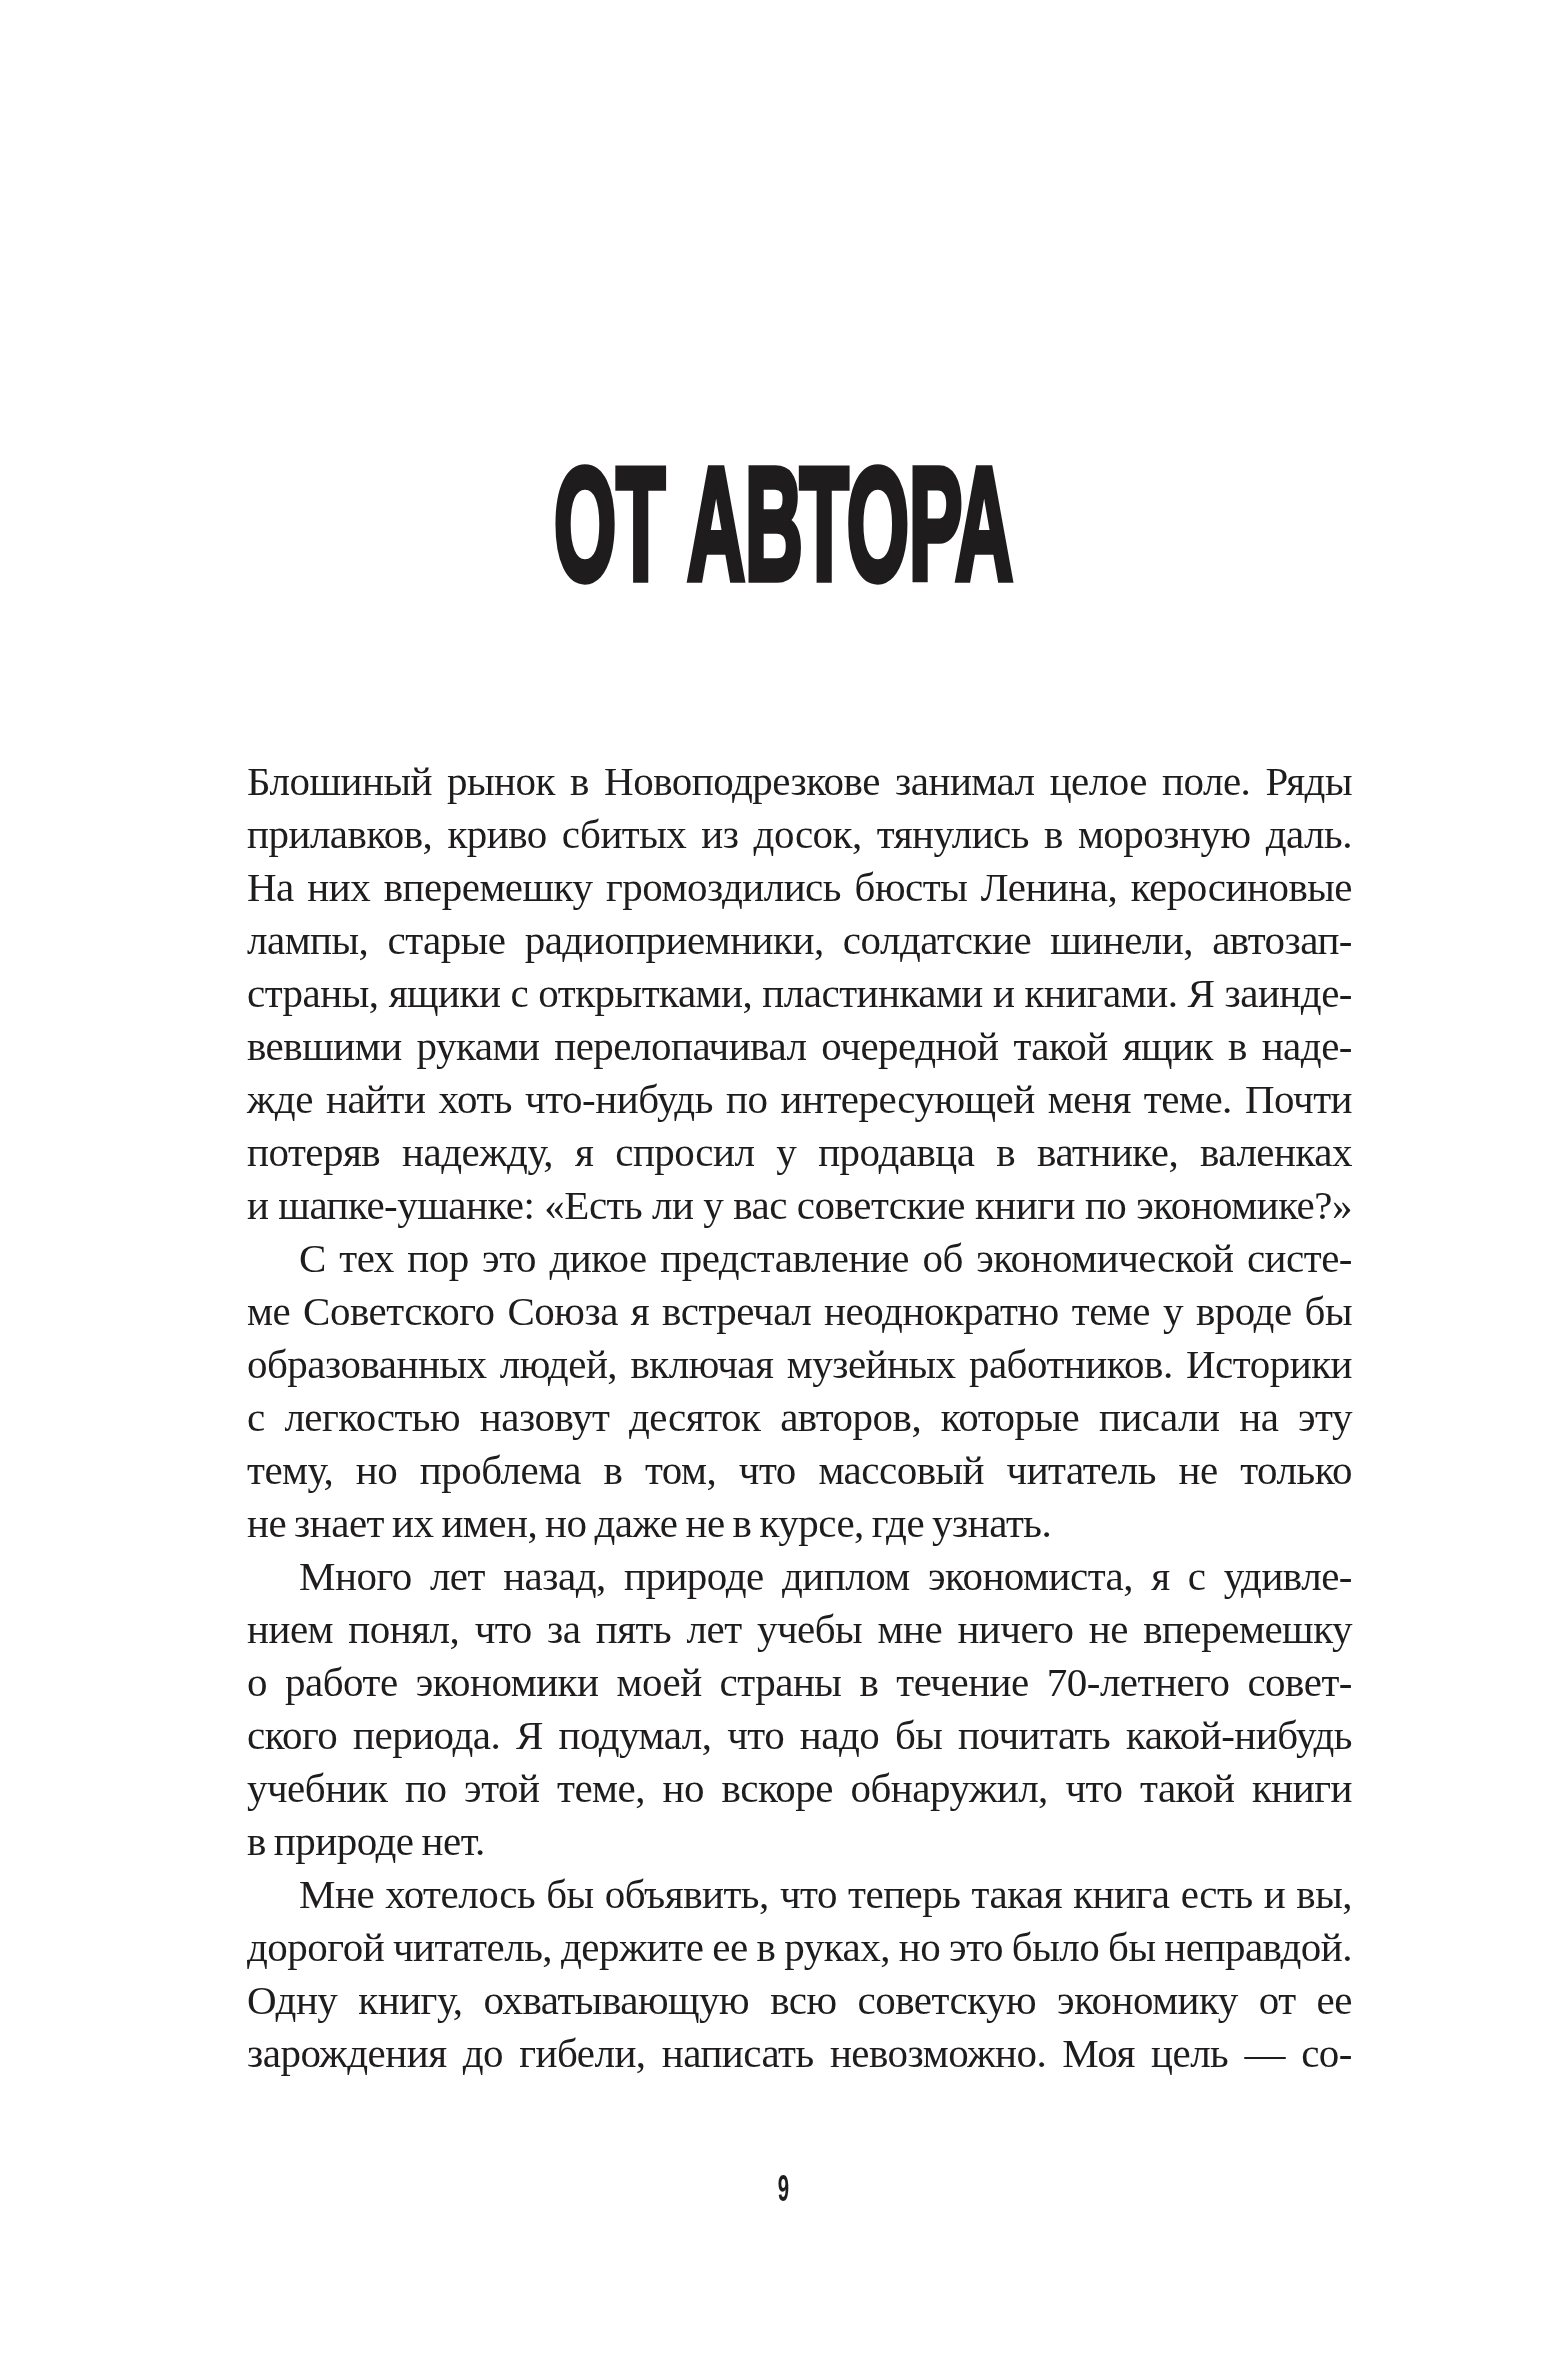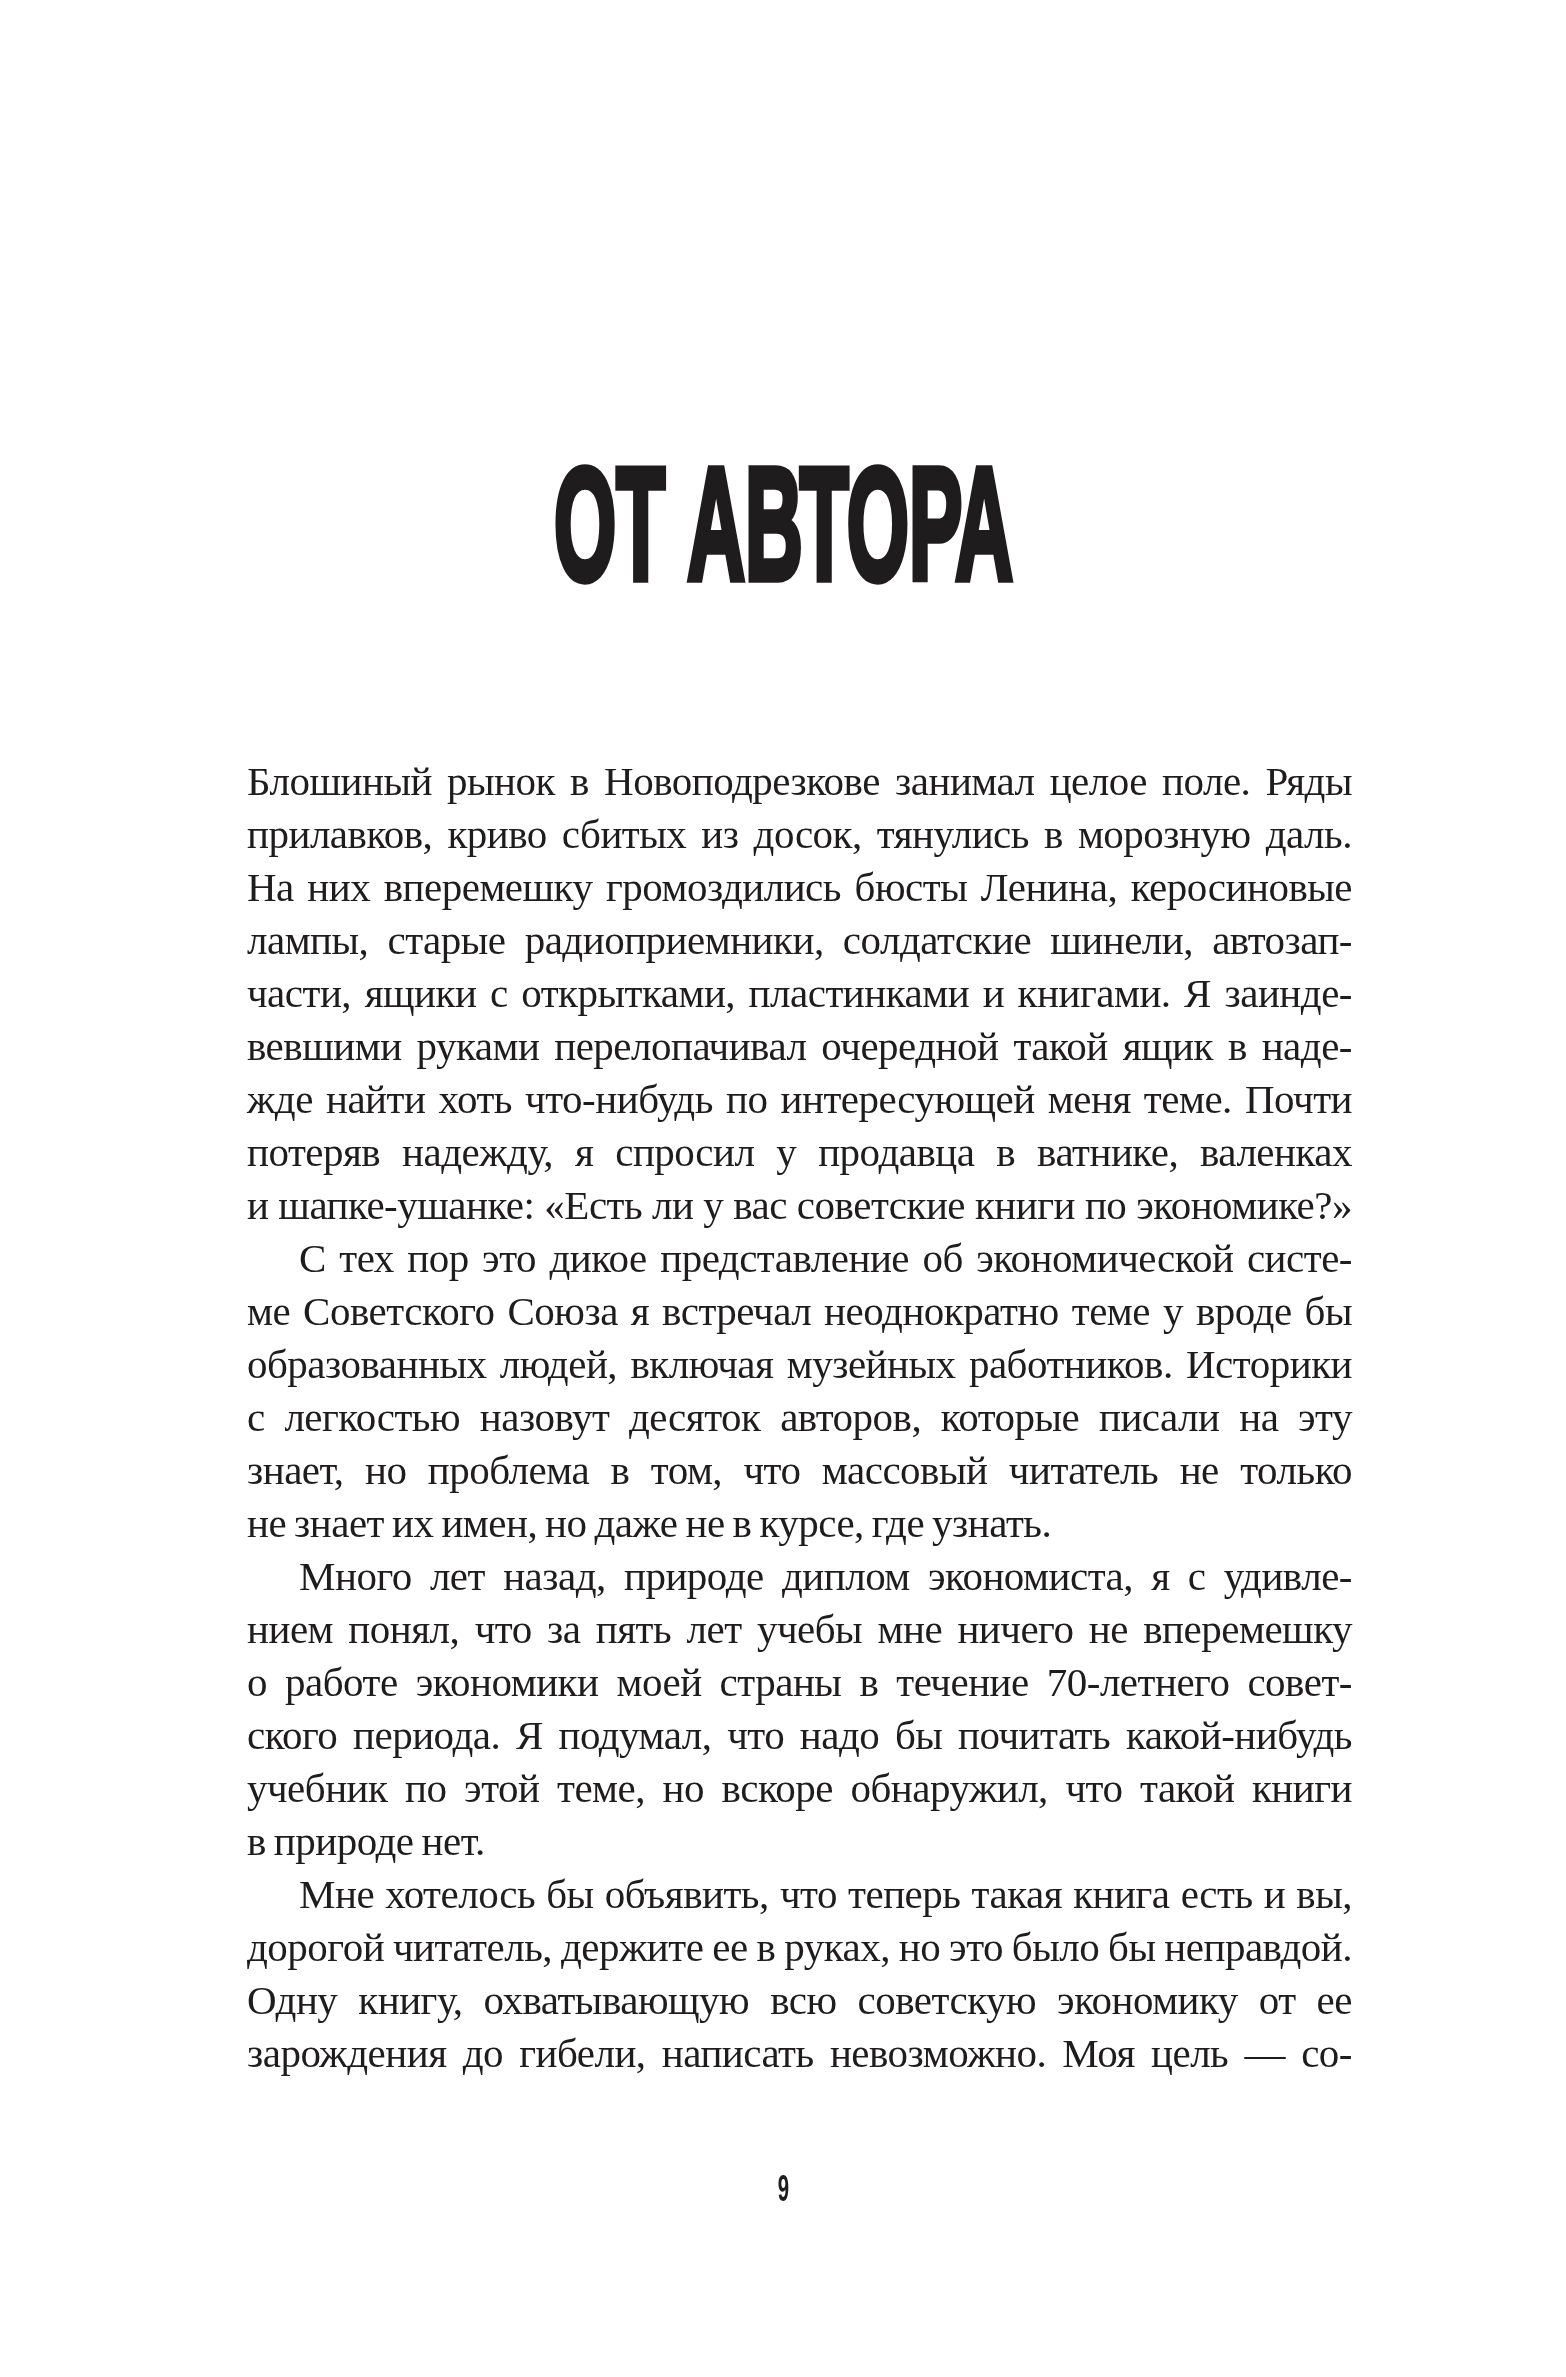--- a/index.html
+++ b/index.html
@@ -81,30 +81,30 @@
     <svg class="title-svg" width="459" height="130" viewBox="0 -8 502 142" aria-hidden="false">
       <text x="0" y="126" textLength="502" lengthAdjust="spacingAndGlyphs">ОТ АВТОРА</text>
     </svg>
   </header>
 
   <main class="body-text" id="body-text">
       <div class="line">Блошиный рынок в Новоподрезкове занимал целое поле. Ряды</div>
       <div class="line">прилавков, криво сбитых из досок, тянулись в морозную даль.</div>
       <div class="line">На них вперемешку громоздились бюсты Ленина, керосиновые</div>
       <div class="line">лампы, старые радиоприемники, солдатские шинели, автозап-</div>
-      <div class="line">части, ящики с открытками, пластинками и книгами. Я заинде-</div>
+      <div class="line">страны, ящики с открытками, пластинками и книгами. Я заинде-</div>
       <div class="line">вевшими руками перелопачивал очередной такой ящик в наде-</div>
       <div class="line">жде найти хоть что-нибудь по интересующей меня теме. Почти</div>
       <div class="line">потеряв надежду, я спросил у продавца в ватнике, валенках</div>
       <div class="line">и шапке-ушанке: «Есть ли у вас советские книги по экономике?»</div>
       <div class="line indent">С тех пор это дикое представление об экономической систе-</div>
       <div class="line">ме Советского Союза я встречал неоднократно теме у вроде бы</div>
       <div class="line">образованных людей, включая музейных работников. Историки</div>
       <div class="line">с легкостью назовут десяток авторов, которые писали на эту</div>
-      <div class="line">знает, но проблема в том, что массовый читатель не только</div>
+      <div class="line">тему, но проблема в том, что массовый читатель не только</div>
       <div class="line end">не знает их имен, но даже не в курсе, где узнать.</div>
       <div class="line indent">Много лет назад, природе диплом экономиста, я с удивле-</div>
       <div class="line">нием понял, что за пять лет учебы мне ничего не вперемешку</div>
       <div class="line">о работе экономики моей страны в течение 70-летнего совет-</div>
       <div class="line">ского периода. Я подумал, что надо бы почитать какой-нибудь</div>
       <div class="line">учебник по этой теме, но вскоре обнаружил, что такой книги</div>
       <div class="line end">в природе нет.</div>
       <div class="line indent">Мне хотелось бы объявить, что теперь такая книга есть и вы,</div>
       <div class="line">дорогой читатель, держите ее в руках, но это было бы неправдой.</div>
       <div class="line">Одну книгу, охватывающую всю советскую экономику от ее</div>

